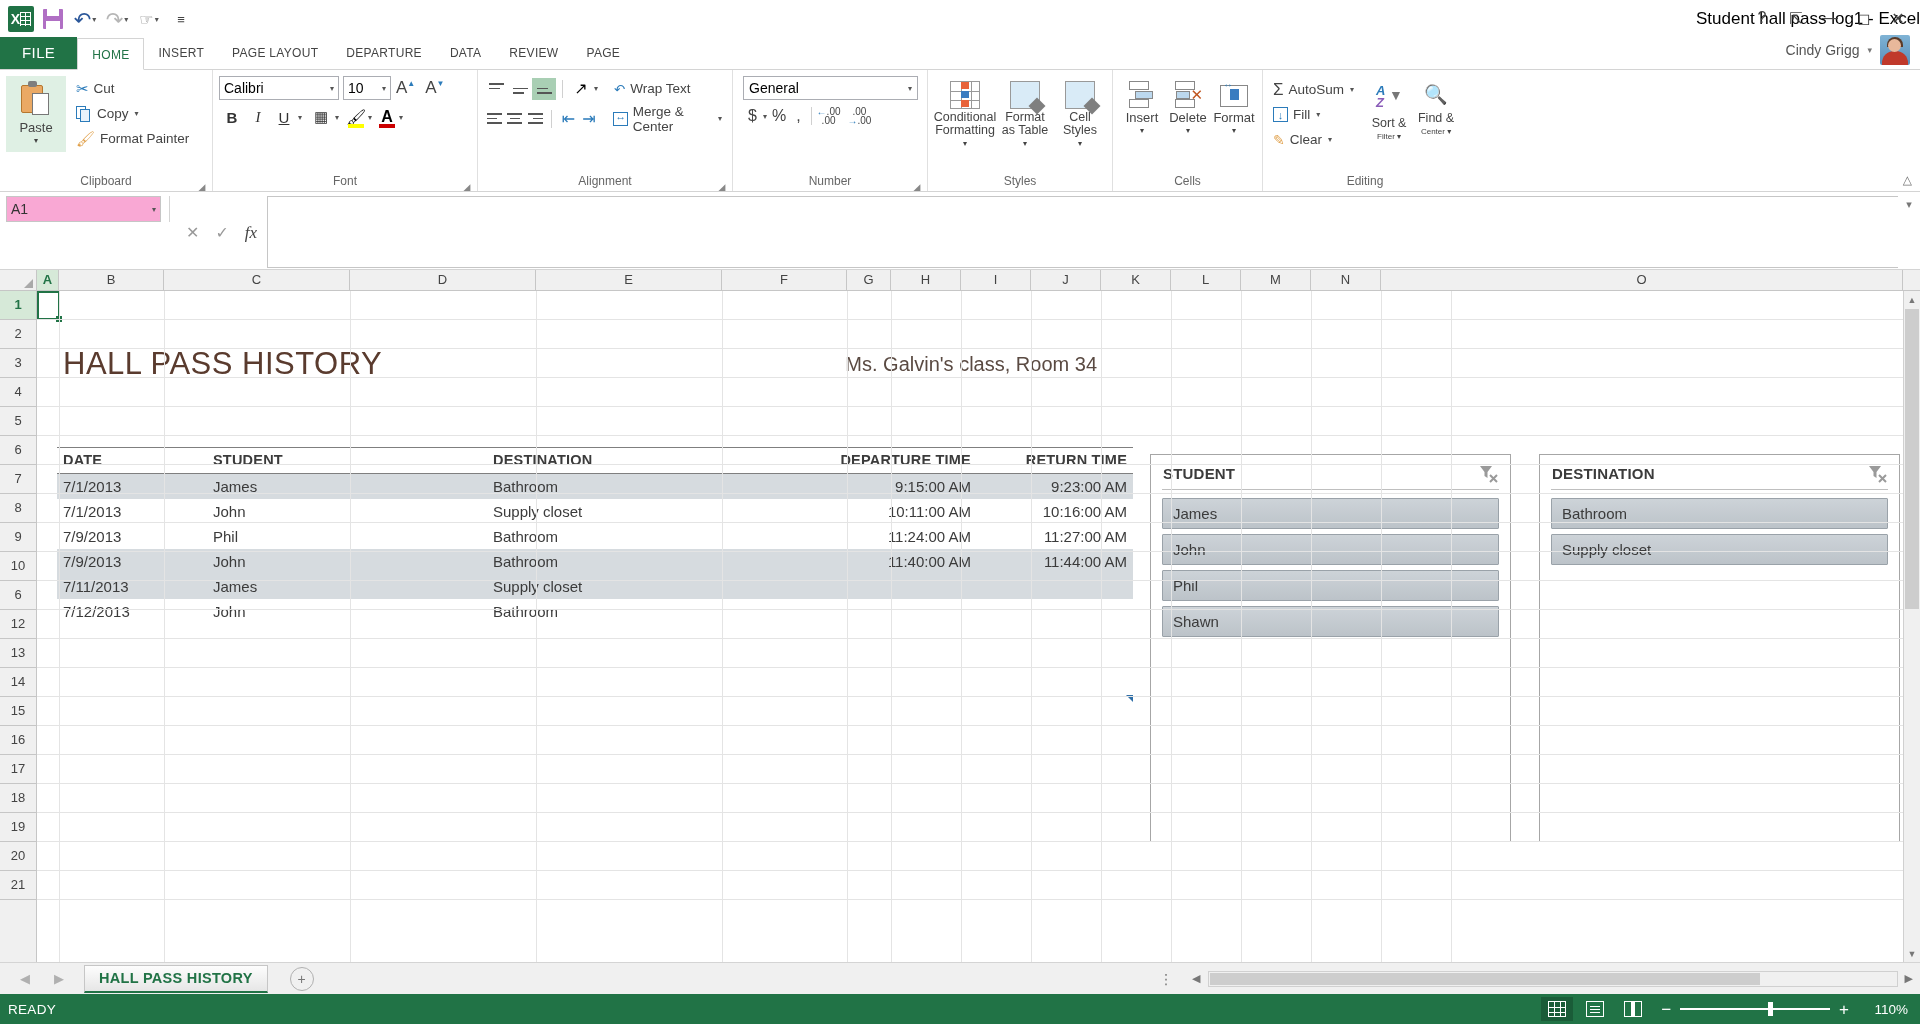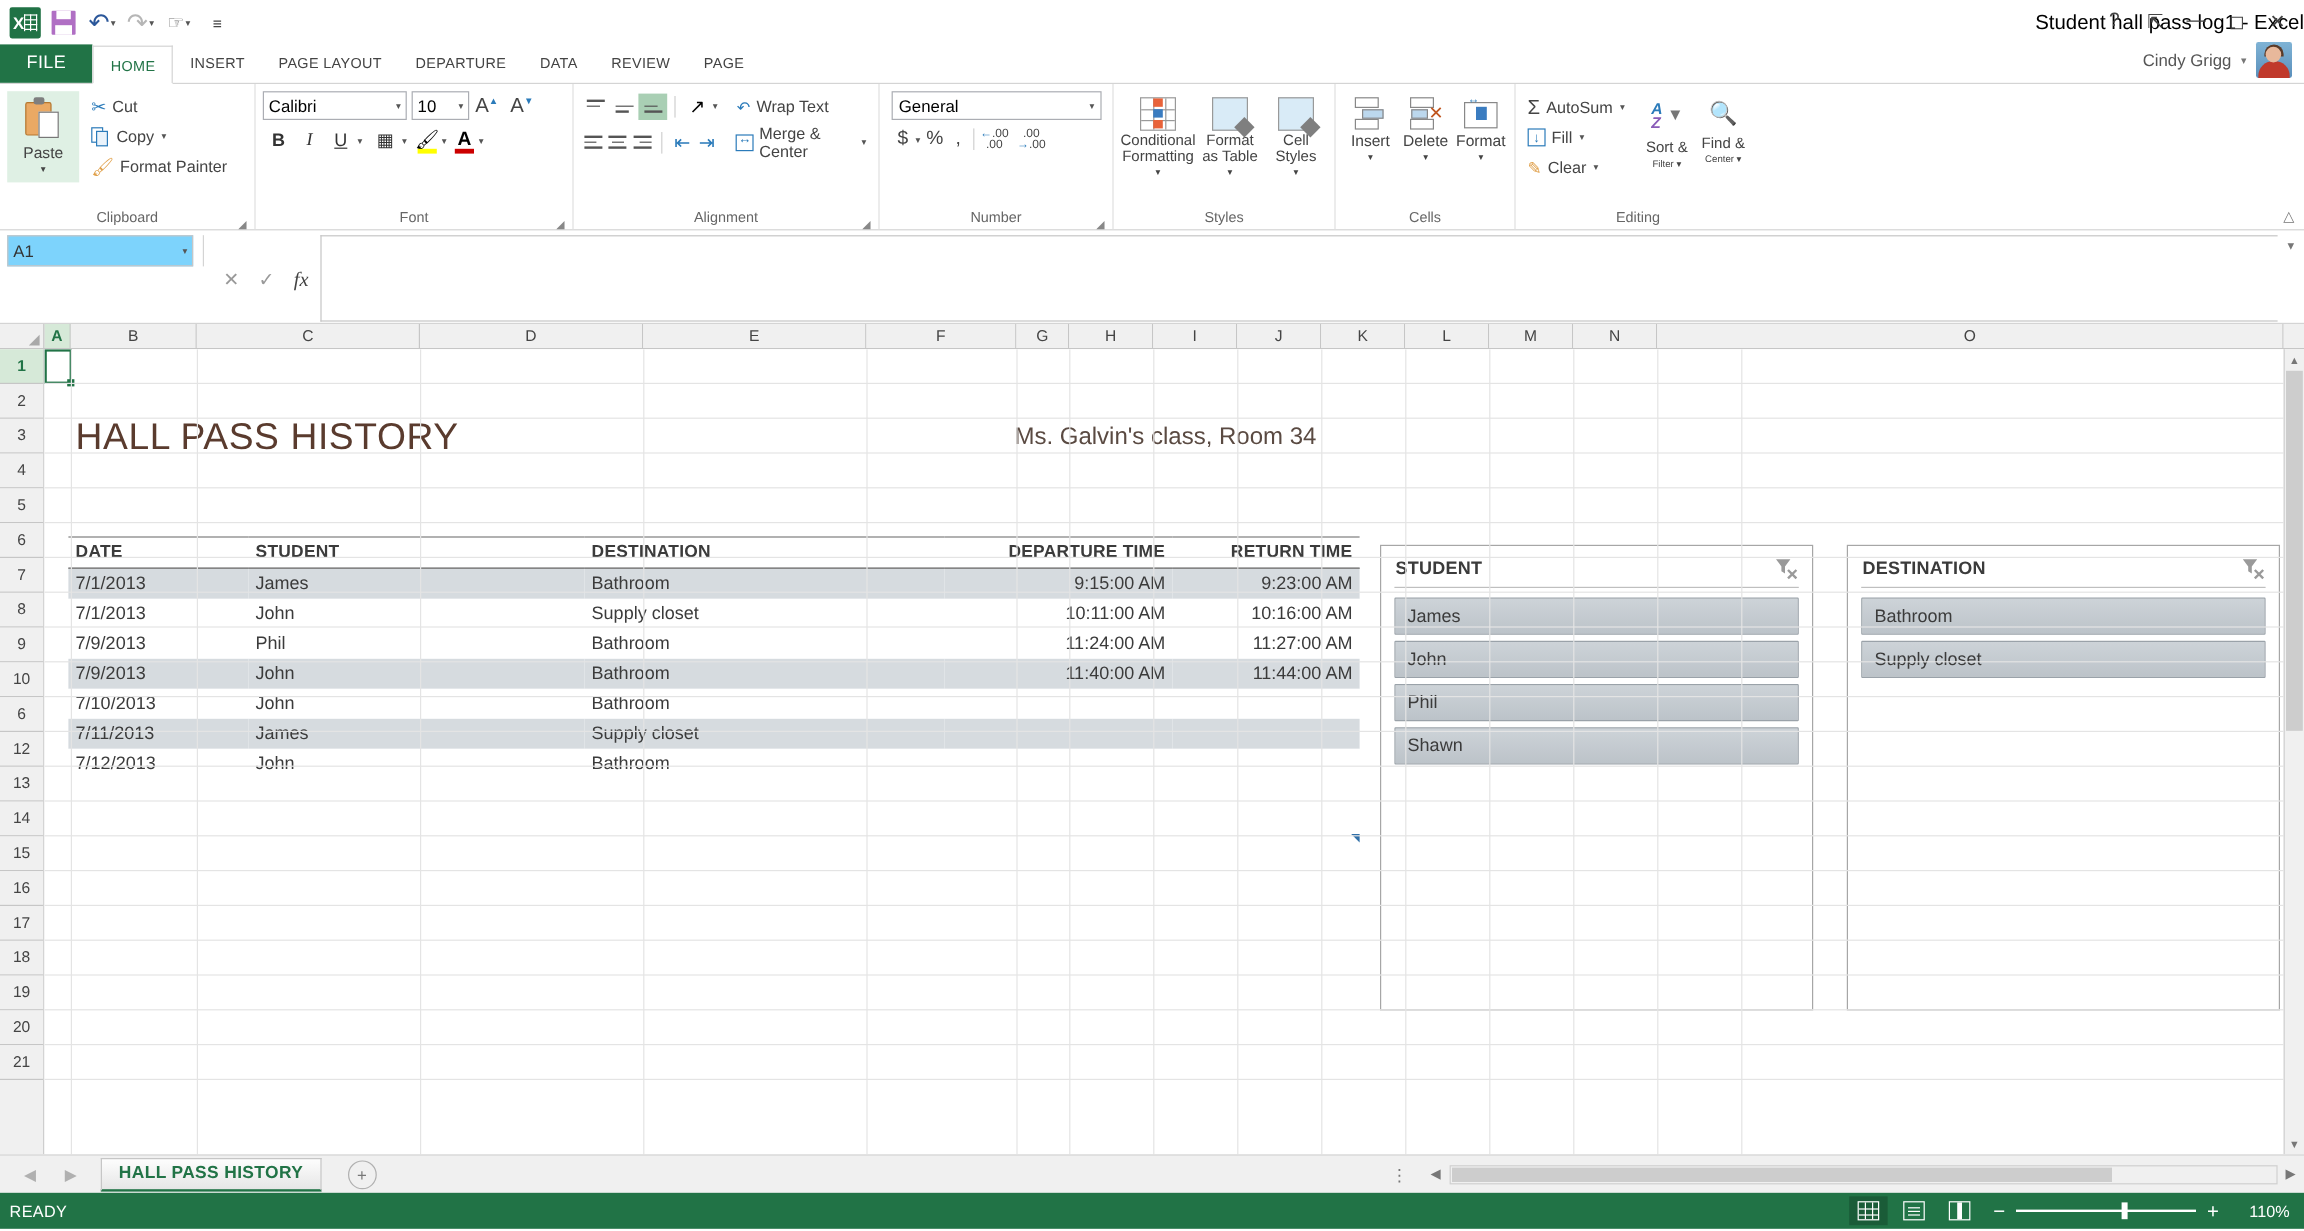--- a/index.html
+++ b/index.html
@@ -179,21 +179,21 @@
   .sort-ic .A{position:absolute;left:0;top:0;color:#2b7bba;font-size:13px;font-weight:600;}
   .sort-ic .Z{position:absolute;left:0;top:12px;color:#8a5cb8;font-size:13px;font-weight:600;}
   .sort-ic .fn{position:absolute;left:13px;top:4px;color:#777;font-size:14px;}
   .find-ic { font-size: 19px; color: #777; }
 
   .ribbon-collapse { position:absolute; right:8px; bottom:4px; color:#777; font-size:12px; }
 
   
   .formula-row { display: flex; align-items: stretch; height: 78px; border-bottom: 1px solid #d4d4d4; background:#fff;}
   .namebox {
-    width: 155px; border: 1px solid #c6c6c6; background:#7dd3fc; height:26px; margin: 4px 0 0 6px;
+    width: 155px; border: 1px solid #c6c6c6; background:#f9a8d4; height:26px; margin: 4px 0 0 6px;
     display:flex; align-items:center; justify-content:space-between; padding: 0 4px; font-size:14px; color:#333;
   }
   .fb-sep { width:1px; background:#d4d4d4; height:26px; margin: 4px 6px 0 8px; }
   .fb-icons { display:flex; align-items:center; gap:16px; margin: 4px 0 0 0; padding: 0 10px; }
   .fb-ic { font-size:16px; color:#999; }
   .fb-ic.fx { font-style: italic; font-family:"Liberation Serif",serif; color:#444; font-size:17px;}
   .fbox {
     flex: 1; border: 1px solid #c6c6c6; border-right:none; background:#fff; margin: 4px 0 0 0;
     height: 72px; font-size:14px; padding: 4px 6px; color:#333;
   }
@@ -742,27 +742,20 @@
                   <td class="num">11:24:00 AM</td>
                   <td class="num">11:27:00 AM</td>
                 </tr>
                 <tr class="alt">
                   <td>7/9/2013</td>
                   <td>John</td>
                   <td>Bathroom</td>
                   <td class="num">11:40:00 AM</td>
                   <td class="num">11:44:00 AM</td>
                 </tr>
-                <tr>
-                  <td>7/10/2013</td>
-                  <td>John</td>
-                  <td>Bathroom</td>
-                  <td class="num"></td>
-                  <td class="num"></td>
-                </tr>
                 <tr class="alt">
                   <td>7/11/2013</td>
                   <td>James</td>
                   <td>Supply closet</td>
                   <td class="num"></td>
                   <td class="num"></td>
                 </tr>
                 <tr>
                   <td>7/12/2013</td>
                   <td>John</td>

